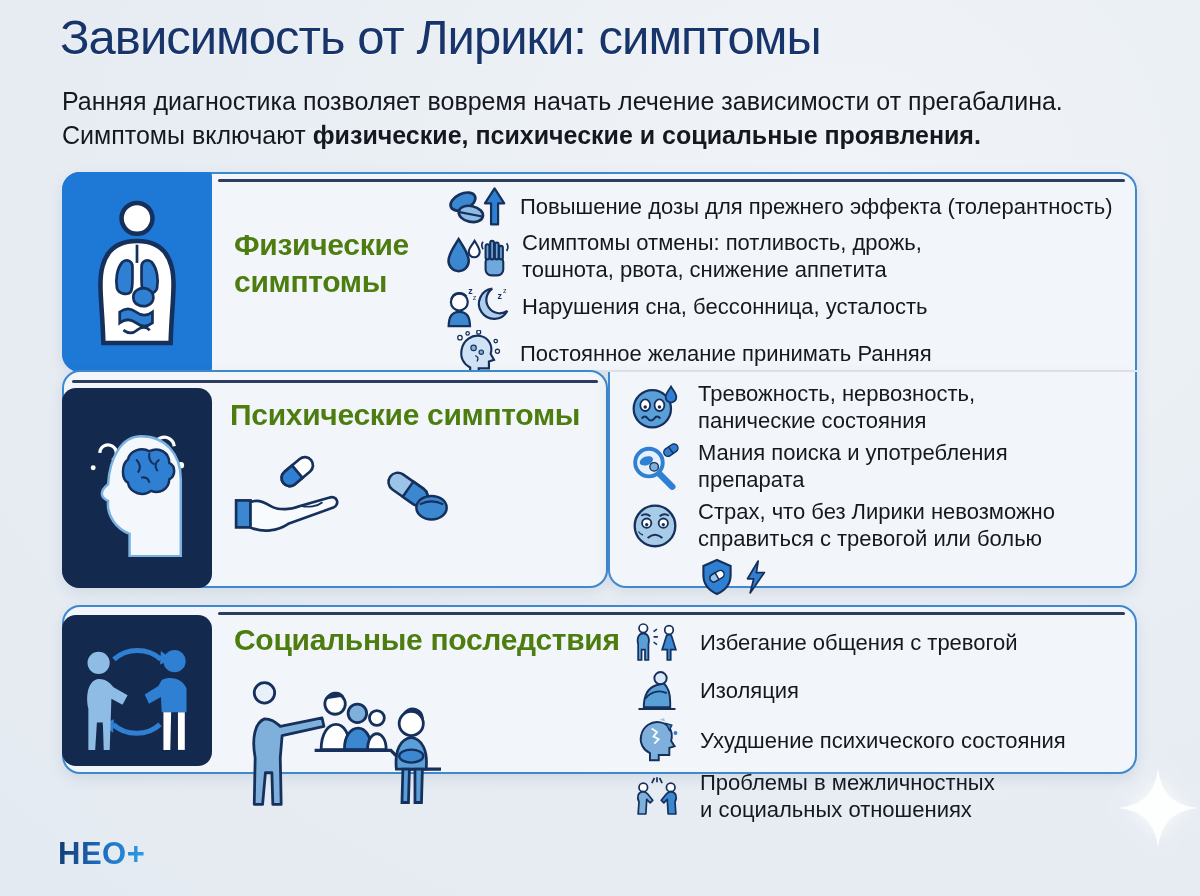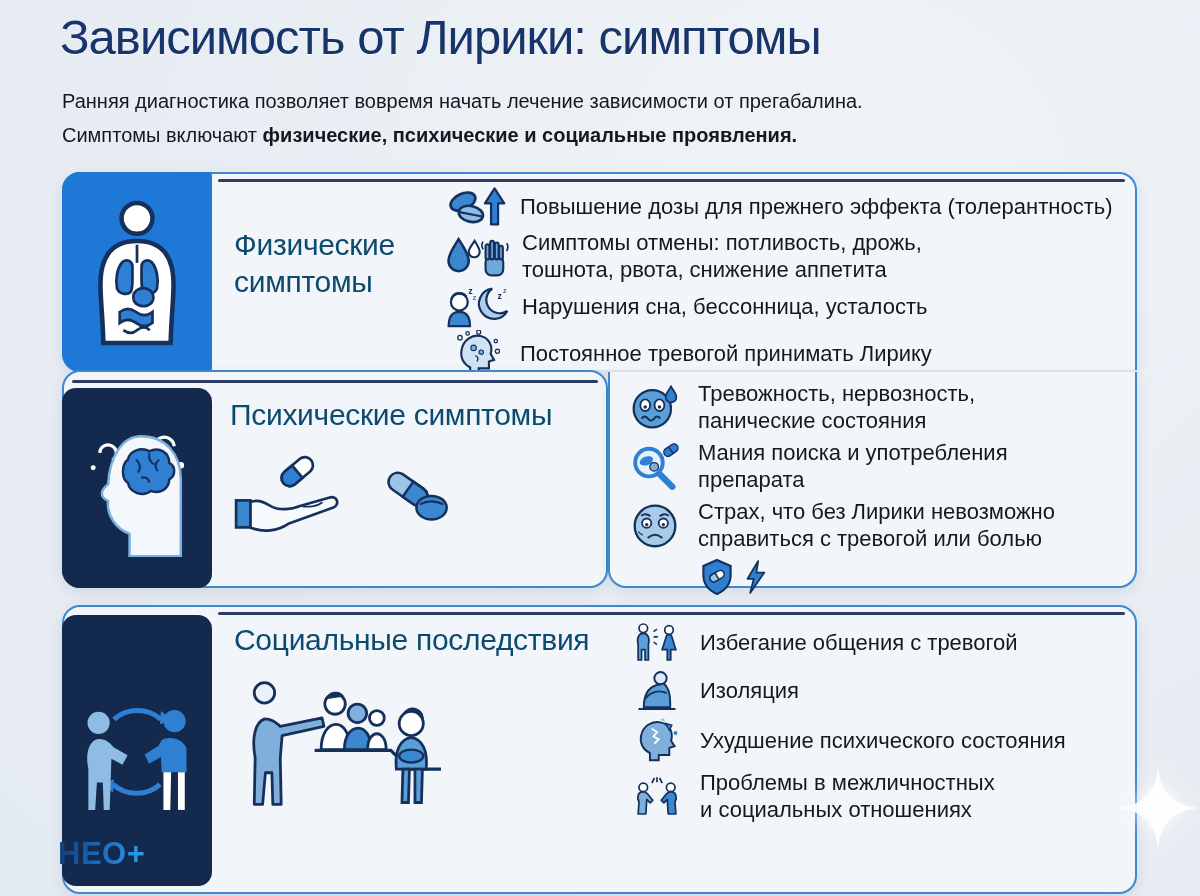--- a/index.html
+++ b/index.html
@@ -13,53 +13,53 @@
 
   
   .title {
     position: absolute; left: 60px; top: 12px; width: 1100px;
     font-size: 49px; font-weight: 400; letter-spacing: -1px;
     color: #17356a; line-height: 1.05;
     text-shadow: 0 1px 0 rgba(255,255,255,.7);
   }
   .subtitle {
     position: absolute; left: 62px; top: 84px; width: 1090px;
-    font-size: 20px; line-height: 34px; color: #15181f; font-weight: 500;
+    font-size: 25px; line-height: 34px; color: #15181f; font-weight: 500;
   }
   .subtitle b { font-weight: 700; }
 
   
   .card {
     position: absolute; background: #f2f6fa;
     border: 2px solid #3e88cd; border-radius: 18px;
     box-shadow: 0 5px 14px rgba(25,55,105,.10);
   }
   .card1 { left: 62px; top: 172px; width: 1075px; height: 198px;
            border-bottom: none; border-radius: 18px 18px 0 18px; }
   .card2 { left: 62px; top: 370px; width: 546px; height: 218px; }
   .boxB  { left: 608px; top: 372px; width: 529px; height: 216px;
            border-top: none; border-radius: 0 0 18px 18px; }
-  .card3 { left: 62px; top: 605px; width: 1075px; height: 289px; }
+  .card3 { left: 62px; top: 605px; width: 1075px; height: 169px; }
 
   .iconbox {
     position: absolute; left: -2px; width: 150px; border-radius: 16px;
     display: flex; align-items: center; justify-content: center;
   }
   .iconbox.bright { background: #1e79d6; top: -2px; bottom: -2px; border-radius: 18px 4px 4px 18px; }
   .iconbox.navy   { background: #13294e; }
   .card2 .iconbox { top: 16px; bottom: -2px; border-radius: 14px 14px 14px 18px; }
   .card3 .iconbox { top: 8px;  bottom: 6px;  border-radius: 14px; }
 
   .accent-line { position: absolute; height: 3px; background: #1b2d52; border-radius: 2px; opacity: .92; }
   .card1 .accent-line { left: 154px; right: 10px; top: 5px; }
   .card2 .accent-line { left: 8px; right: 8px; top: 8px; }
   .card3 .accent-line { left: 154px; right: 10px; top: 5px; }
 
   .card-title {
-    position: absolute; font-weight: 400; color: #0c4a6e; letter-spacing: -0.3px;
+    position: absolute; font-weight: 700; color: #4d7c0f; letter-spacing: -0.3px;
   }
   .card1 .card-title { left: 170px; top: 52px; width: 215px; font-size: 30px; line-height: 37px; }
   .card2 .card-title { left: 166px; top: 26px; width: 380px; font-size: 30px; }
   .card3 .card-title { left: 170px; top: 16px; width: 440px; font-size: 30px; }
 
   
   .items { position: absolute; list-style: none; display: flex; flex-direction: column; }
   .items1 { left: 382px; top: 10px; width: 690px; gap: 1px; }
   .itemsB { left: 14px;  top: 8px;  width: 505px; gap: 5px; }
   .items3 { left: 562px; top: 14px; width: 505px; gap: 7px; }
@@ -168,21 +168,21 @@
             <circle cx="24" cy="21" r="3.2" fill="#7fb0dc" stroke="#16305c" stroke-width="1.3"></circle>
             <circle cx="33" cy="26" r="2.6" fill="#7fb0dc" stroke="#16305c" stroke-width="1.3"></circle>
             <path d="M26,30 q5,2 2,7" stroke="#16305c" stroke-width="1.6" fill="none"></path>
             <circle cx="8" cy="9" r="2.6" fill="#fff" stroke="#16305c" stroke-width="1.5"></circle>
             <circle cx="17" cy="4" r="2" fill="#fff" stroke="#16305c" stroke-width="1.5"></circle>
             <circle cx="30" cy="2.5" r="2.3" fill="#fff" stroke="#16305c" stroke-width="1.5"></circle>
             <circle cx="50" cy="13" r="2" fill="#fff" stroke="#16305c" stroke-width="1.5"></circle>
             <circle cx="52" cy="25" r="2.4" fill="#fff" stroke="#16305c" stroke-width="1.5"></circle>
           </svg>
         </span>
-        <span class="txt">Постоянное тревогой принимать Лирику</span>
+        <span class="txt">Постоянное желание принимать Ранняя</span>
       </li>
     </ul>
   </section>
 
   <section class="card card2">
     <div class="accent-line"></div>
     <div class="iconbox navy">
       <svg viewBox="0 0 150 165" width="124" height="138">
         <path d="M30,40 a10,10 0 1,1 15,9" stroke="#fff" stroke-width="4" fill="none"></path>
         <path d="M120,32 a12,12 0 1,0 -21,9" stroke="#fff" stroke-width="4" fill="none"></path>

